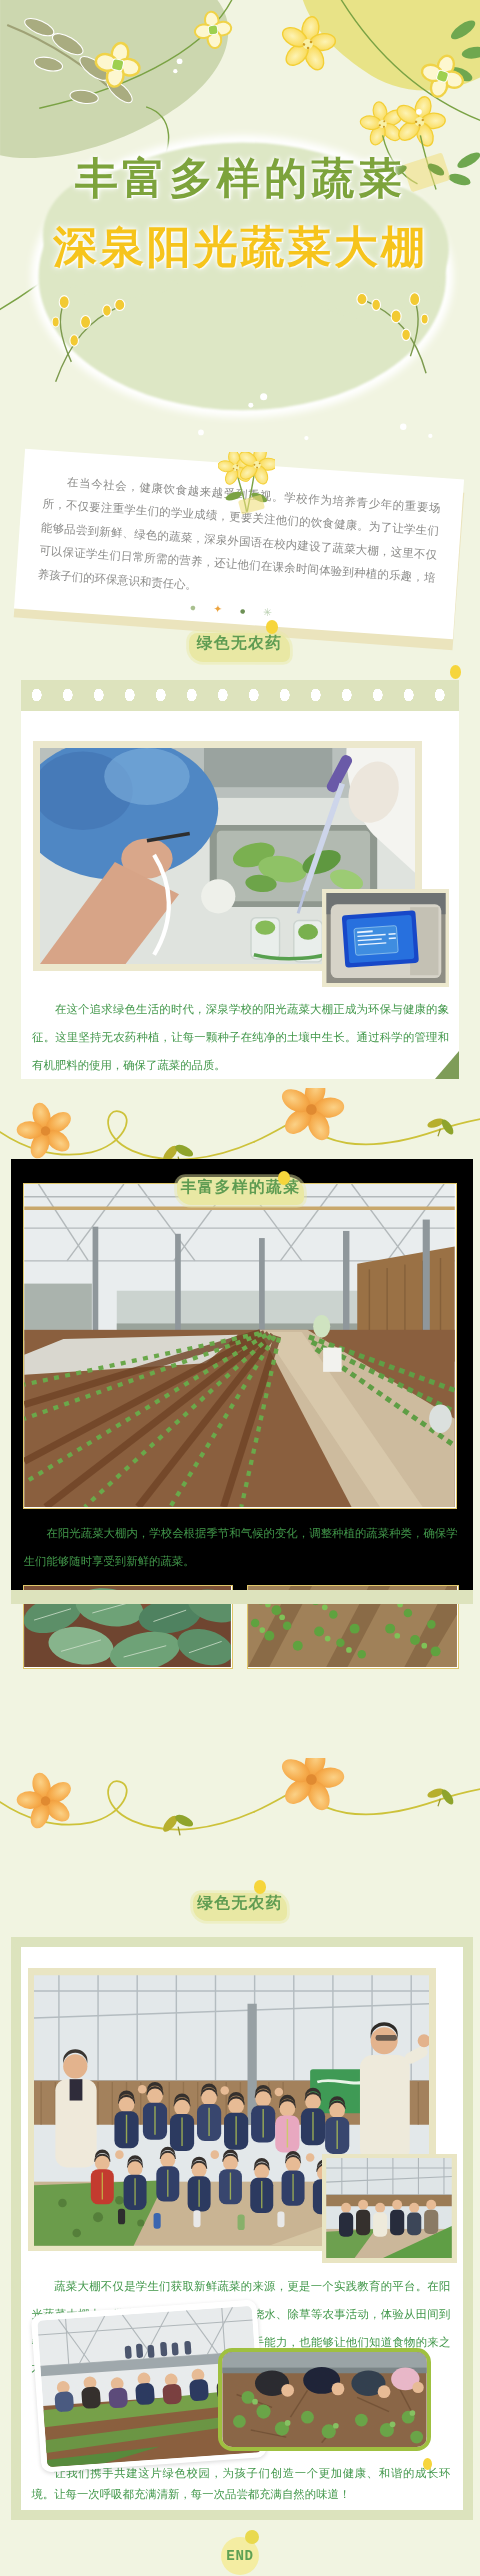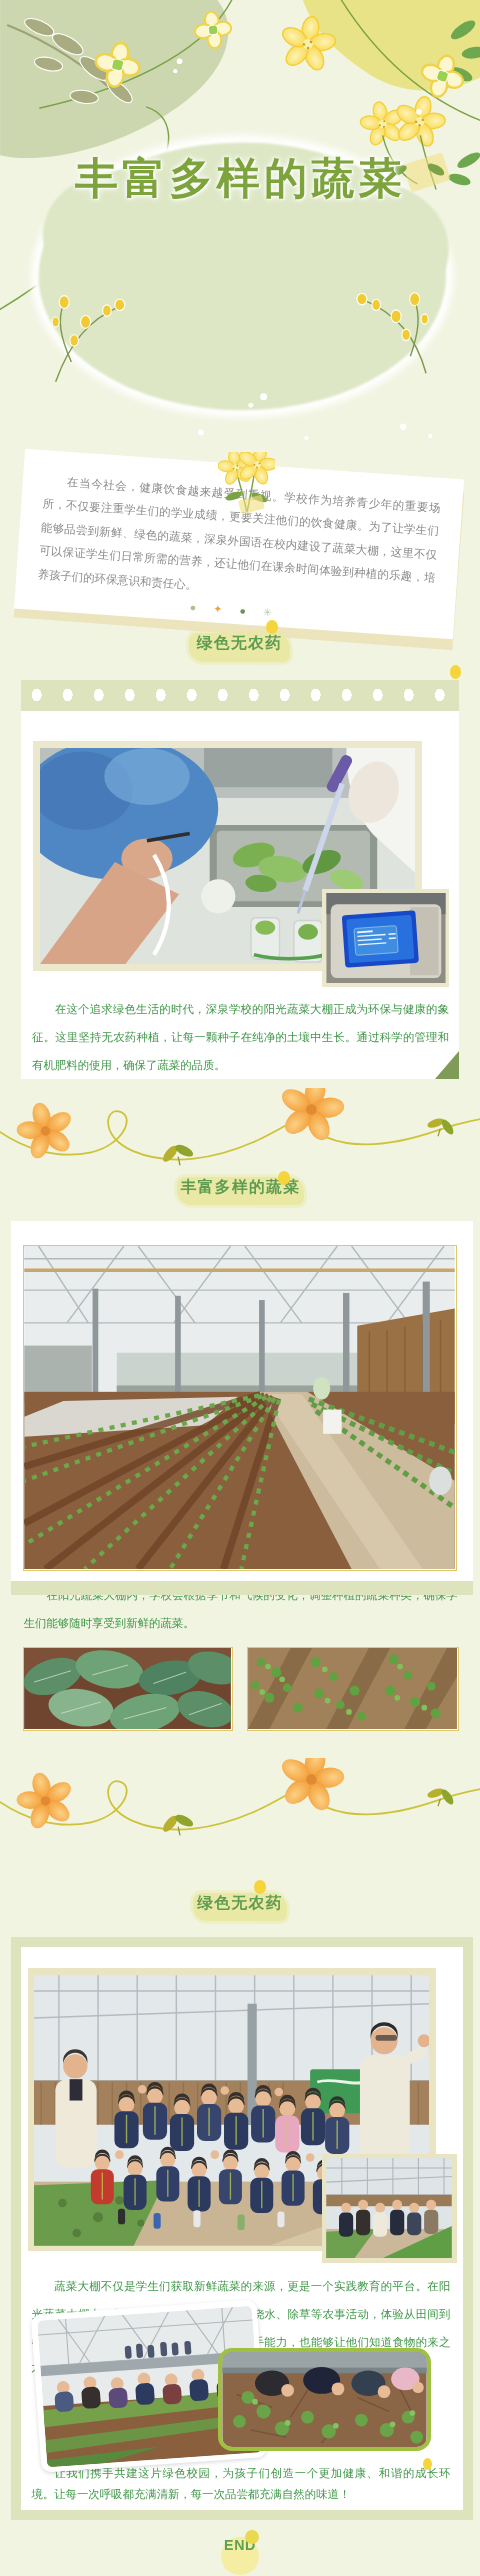--- a/index.html
+++ b/index.html
@@ -38,33 +38,33 @@
   
   .cardB{position:absolute;left:21.4px;top:680px;width:438px;height:399px;background:#fff;}
   .dotband{position:absolute;left:0;top:0;right:0;height:31px;background-color:#dde3bd;
            background-image:radial-gradient(ellipse 5px 6.4px at 15.7px 15px,#ffffff 96%,rgba(255,255,255,0) 100%);
            background-size:31px 31px;background-repeat:repeat-x;}
   .pframe{position:absolute;background:#ece8cd;}
   .pframe.gold{background:#fff;border:1.4px solid #e0c76a;}
   .tri{position:absolute;right:0;bottom:0;width:0;height:0;
        border-left:24px solid transparent;border-bottom:28.5px solid #7e9c58;}
 
-  .card2{position:absolute;left:10.7px;top:1221px;width:462px;height:374px;background:#ffffff;}
+  .card2{position:absolute;left:10.7px;top:1159px;width:462px;height:445px;background:#000000;}
   .card2 .band{position:absolute;left:0;right:0;bottom:0;height:14.2px;background:#dde3bd;}
 
   .card3{position:absolute;left:10.7px;top:1937px;width:462px;height:583px;background:#fff;
          border:10.7px solid #dce3bd;box-sizing:border-box;}
   .photo-rot{position:absolute;background:#fff;border-radius:10px;padding:5.7px;
              box-shadow:0 1.4px 4.3px rgba(0,0,0,.15);transform:rotate(-4deg);z-index:1;}
   .photo-green{position:absolute;border:4.3px solid #9fc040;border-radius:14.2px;overflow:hidden;
                background:#fff;z-index:2;}
 
   
   .end-badge{position:absolute;left:221px;top:2537px;width:38px;height:38px;border-radius:50%;
-             background:#f4eda2;display:flex;align-items:flex-start;justify-content:center;z-index:2;}
+             background:#f4eda2;display:flex;align-items:center;justify-content:center;z-index:2;font-family:Liberation Mono, monospace;}
   .end-badge span{color:#5ea154;font-weight:bold;font-size:14.2px;letter-spacing:0.7px;}
   .end-dot{position:absolute;left:245px;top:2530px;width:14.2px;height:14.2px;border-radius:50%;
            background:#e9d94e;z-index:3;}
 </style>
 </head>
 <body>
 
 <div class="page">
 
   <svg class="abs" style="left:0;top:0;z-index:0" width="481" height="520" viewBox="0 0 675 730">
@@ -207,20 +207,21 @@
         <circle cx="282" cy="607" r="4"></circle>
       <circle cx="430" cy="615" r="3"></circle>
         <circle cx="566" cy="599" r="4.5"></circle>
       <circle cx="604" cy="612" r="3"></circle>
         <circle cx="338" cy="649" r="3"></circle>
     </g>
   </svg>
 
   <div class="title-wrap">
     <div class="title1">丰富多样的蔬菜</div>
+    <div class="title2">深泉阳光蔬菜大棚</div>
   </div>
 
   <svg class="abs" style="left:218px;top:452px;z-index:4" width="57" height="64" viewBox="0 0 80 90">
     <path d="M26,28 C32,52 38,68 40,84" stroke="#7ba345" stroke-width="2" fill="none"></path>
     <path d="M52,24 C48,50 44,68 41,84" stroke="#7ba345" stroke-width="2" fill="none"></path>
     <ellipse cx="22" cy="62" rx="12" ry="5" fill="#7ba345" transform="rotate(-20 22 62)"></ellipse>
     <ellipse cx="58" cy="64" rx="12" ry="5" fill="#7ba345" transform="rotate(25 58 64)"></ellipse>
     <rect x="30" y="64" width="34" height="20" rx="3" fill="#f0df7d" opacity="0.6" transform="rotate(-15 47 74)"></rect>
     <use href="#f5" transform="translate(25,22) scale(0.85) rotate(-10)"></use>
     <use href="#f5" transform="translate(55,18) scale(0.95) rotate(15)"></use>

